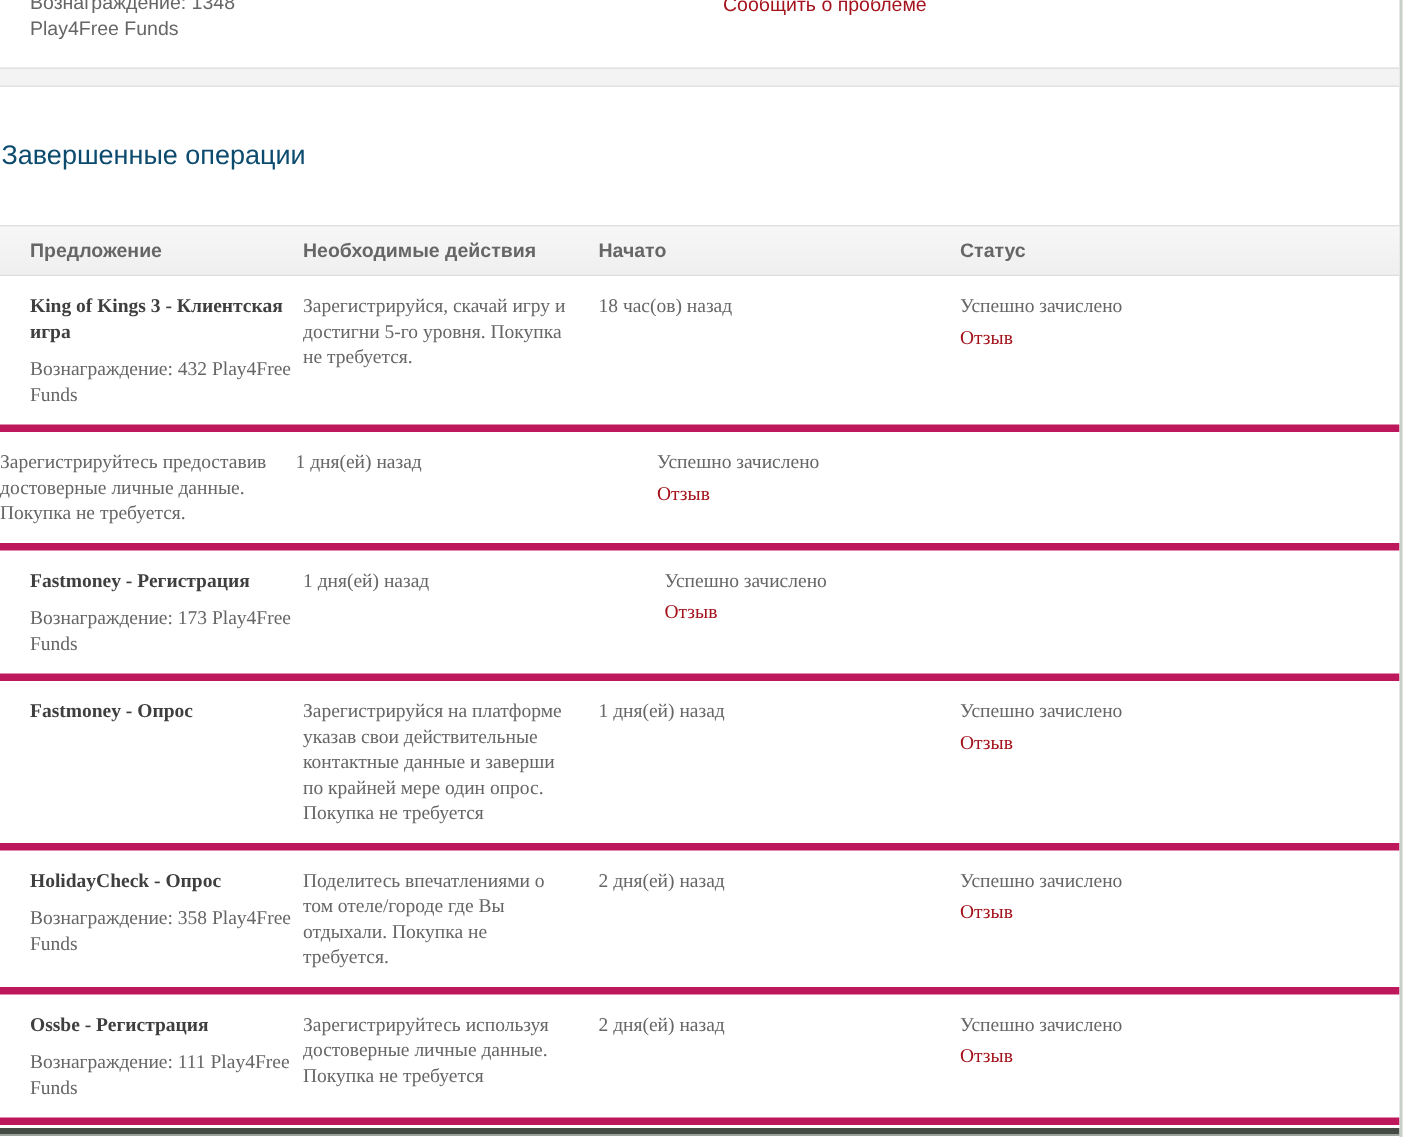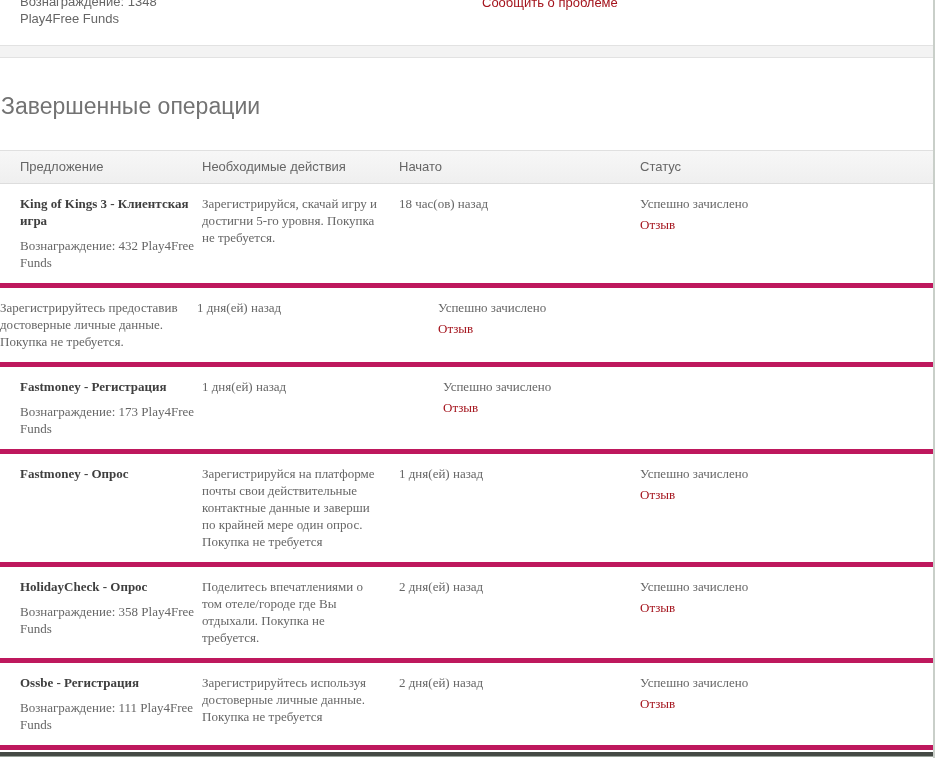--- a/index.html
+++ b/index.html
@@ -34,41 +34,41 @@
     position: absolute; top: 45px; left: 0; right: 0;
     height: 11px;
     background: #f3f3f3;
     border-top: 1px solid #e2e2e2;
     border-bottom: 1px solid #e2e2e2;
   }
 
   
   .heading {
     position: absolute; top: 93px; left: 1px;
-    margin: 0; font-size: 23px; font-weight: normal;
-    color: #737373; letter-spacing: 0px;
+    margin: 0; font-size: 18px; font-weight: normal;
+    color: #0c4a6e; letter-spacing: 0px;
   }
 
   
   .table { position: absolute; top: 150px; left: 0; right: 0; }
   .trow { display: flex; align-items: flex-start; }
   .col { box-sizing: border-box; }
   .col-offer  { width: 202px; padding-left: 20px; }
   .col-action { width: 197px; padding-right: 14px; }
   .col-start  { width: 241px; }
   .col-status { flex: 1; }
 
   .thead {
     background: linear-gradient(#f7f7f7, #efefef);
     border-top: 1px solid #e0e0e0;
     border-bottom: 1px solid #dddddd;
     height: 32px;
     color: #666;
   }
-  .thead .col { padding-top: 8px; }
+  .thead .col { padding-top: 8px; font-weight: bold; }
 
   .row {
     border-bottom: 5px solid #be185d;
     padding: 11px 0 12px 0;
     line-height: 17px;
     font-family: Liberation Serif, serif;
   }
   .offer-title { font-weight: bold; color: #3f3f3f; margin-bottom: 8px; }
   .offer-reward { color: #666; }
   .status-text { color: #666; margin-bottom: 4px; }
@@ -134,21 +134,21 @@
       <div class="col col-status">
         <div class="status-text">Успешно зачислено</div>
         <a class="review-link">Отзыв</a>
       </div>
     </div>
 
     <div class="trow row">
       <div class="col col-offer">
         <div class="offer-title">Fastmoney - Опрос</div>
       </div>
-      <div class="col col-action">Зарегистрируйся на платформе почты свои действительные контактные данные и заверши по крайней мере один опрос. Покупка не требуется</div>
+      <div class="col col-action">Зарегистрируйся на платформе указав свои действительные контактные данные и заверши по крайней мере один опрос. Покупка не требуется</div>
       <div class="col col-start">1 дня(ей) назад</div>
       <div class="col col-status">
         <div class="status-text">Успешно зачислено</div>
         <a class="review-link">Отзыв</a>
       </div>
     </div>
 
     <div class="trow row">
       <div class="col col-offer">
         <div class="offer-title">HolidayCheck - Опрос</div>

